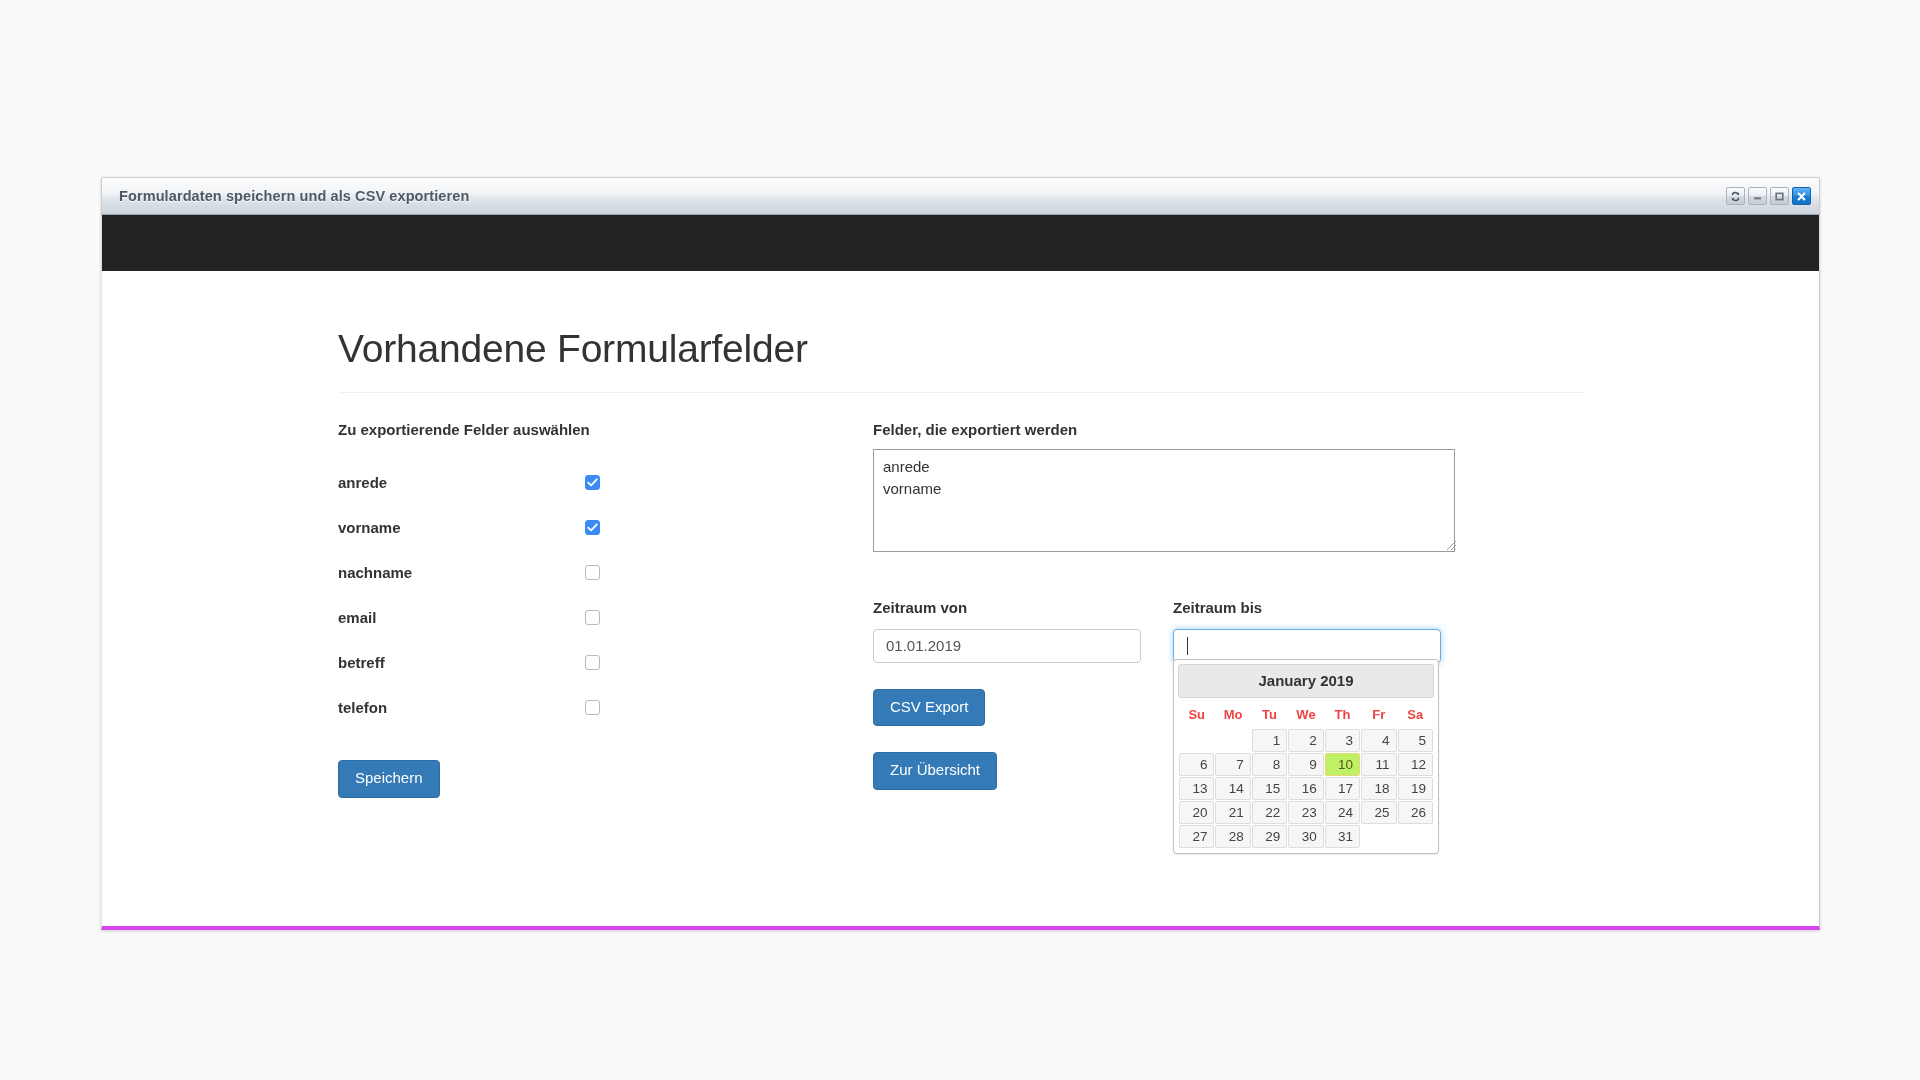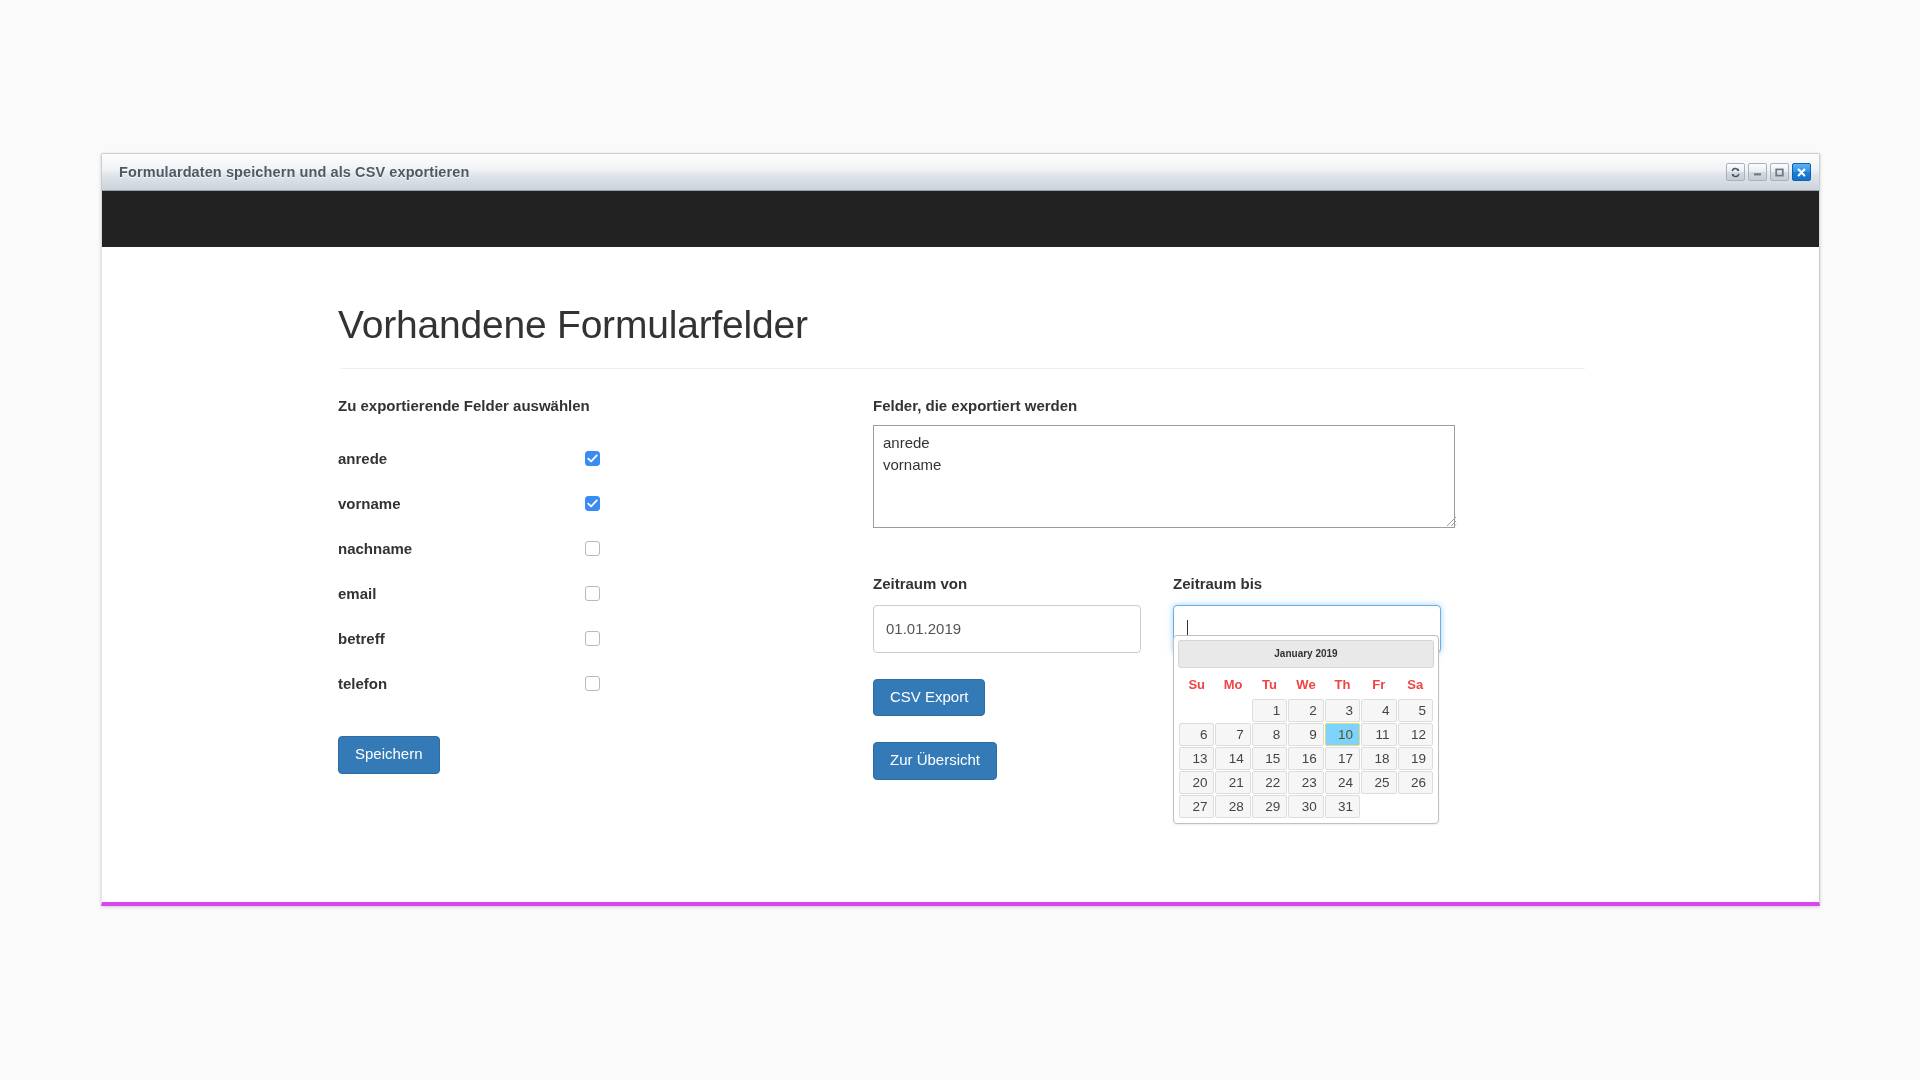--- a/index.html
+++ b/index.html
@@ -14,21 +14,21 @@
   body {
     background: #fafafa;
     font-family: "Liberation Sans", sans-serif;
     -webkit-font-smoothing: antialiased;
   }
 
   
   .app-window {
     position: absolute;
     left: 101px;
-    top: 153px;
+    top: 177px;
     width: 1719px;
     height: 753px;
     background: #ffffff;
     box-shadow: 0 1px 3px rgba(0,0,0,.18);
   }
 
   
   .title-bar {
     position: relative;
     height: 38px;
@@ -223,21 +223,21 @@
 
   .dlabel {
     font-size: 15px;
     font-weight: bold;
     color: #333333;
     line-height: 1.3;
   }
   .dinput {
     margin-top: 11px;
     width: 268px;
-    height: 48px;
+    height: 34px;
     border: 1px solid #cccccc;
     border-radius: 4px;
     background: #ffffff;
     font-size: 15px;
     color: #555555;
     padding: 0 12px;
     display: flex;
     align-items: center;
     font-family: "Liberation Sans", sans-serif;
   }
@@ -265,21 +265,21 @@
     border: 1px solid #c0c0c0;
     border-radius: 4px;
     padding: 4px;
     box-shadow: 0 1px 2px rgba(0,0,0,.08);
   }
   .dp-header {
     background: #e9e9e9;
     border: 1px solid #d5d5d5;
     border-radius: 3px;
     text-align: center;
-    font-size: 10px;
+    font-size: 15px;
     font-weight: bold;
     color: #333333;
     padding: 7px 0 8px;
   }
   .dp-table { width: 100%; border-collapse: separate; border-spacing: 1px; margin-top: 3px; }
   .dp-table th {
     font-size: 13px;
     font-weight: bold;
     color: #ef4444;
     padding: 5px 0 6px;
@@ -296,21 +296,21 @@
     border: 1px solid #dddddd;
     border-radius: 2px;
     cursor: pointer;
   }
   .dp-table td.empty {
     background: transparent;
     border-color: transparent;
     cursor: default;
   }
   .dp-table td.today {
-    background: #7dd3fc;
+    background: #bef264;
     border-color: #e4d97a;
     color: #555522;
     text-align: right;
   }
 </style>
 </head>
 <body>
 
 <div class="app-window">
 

